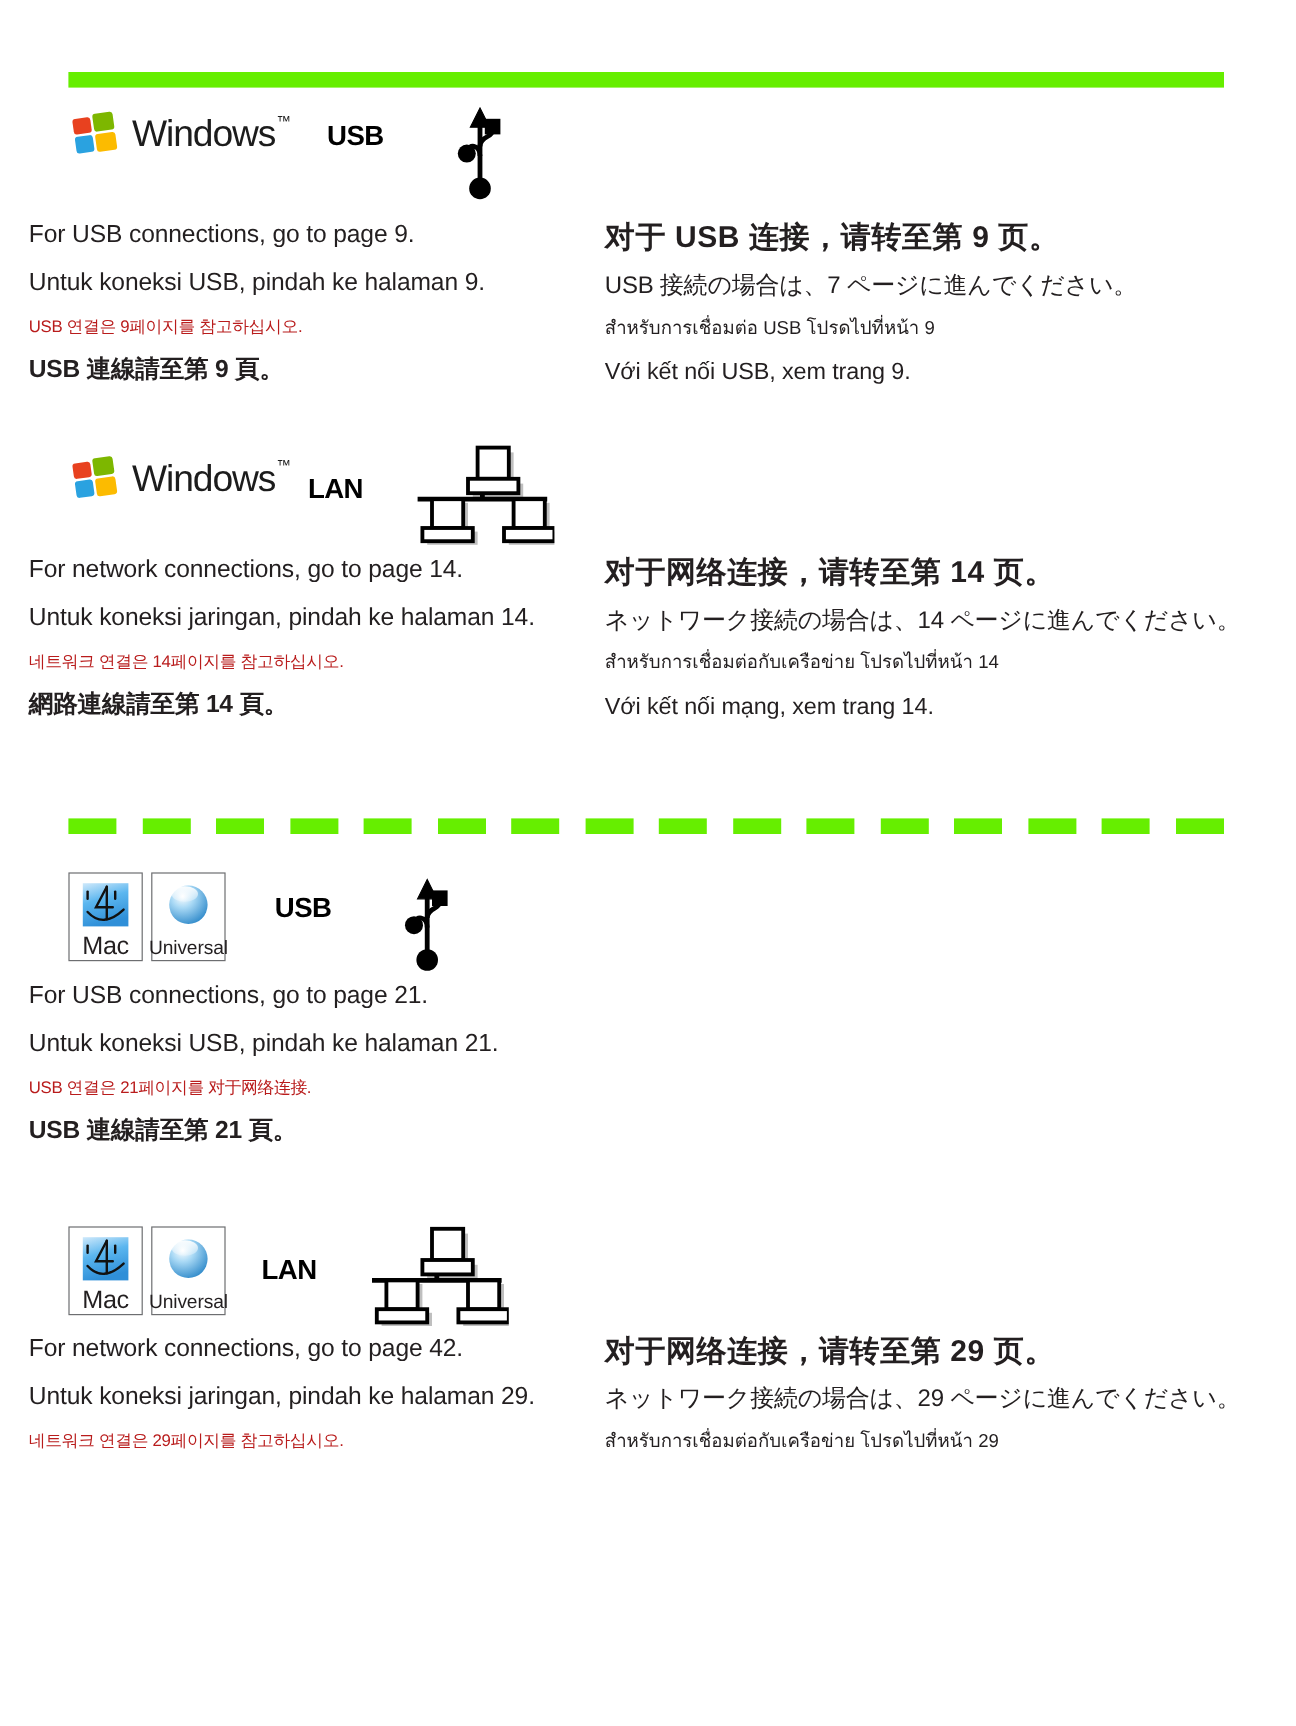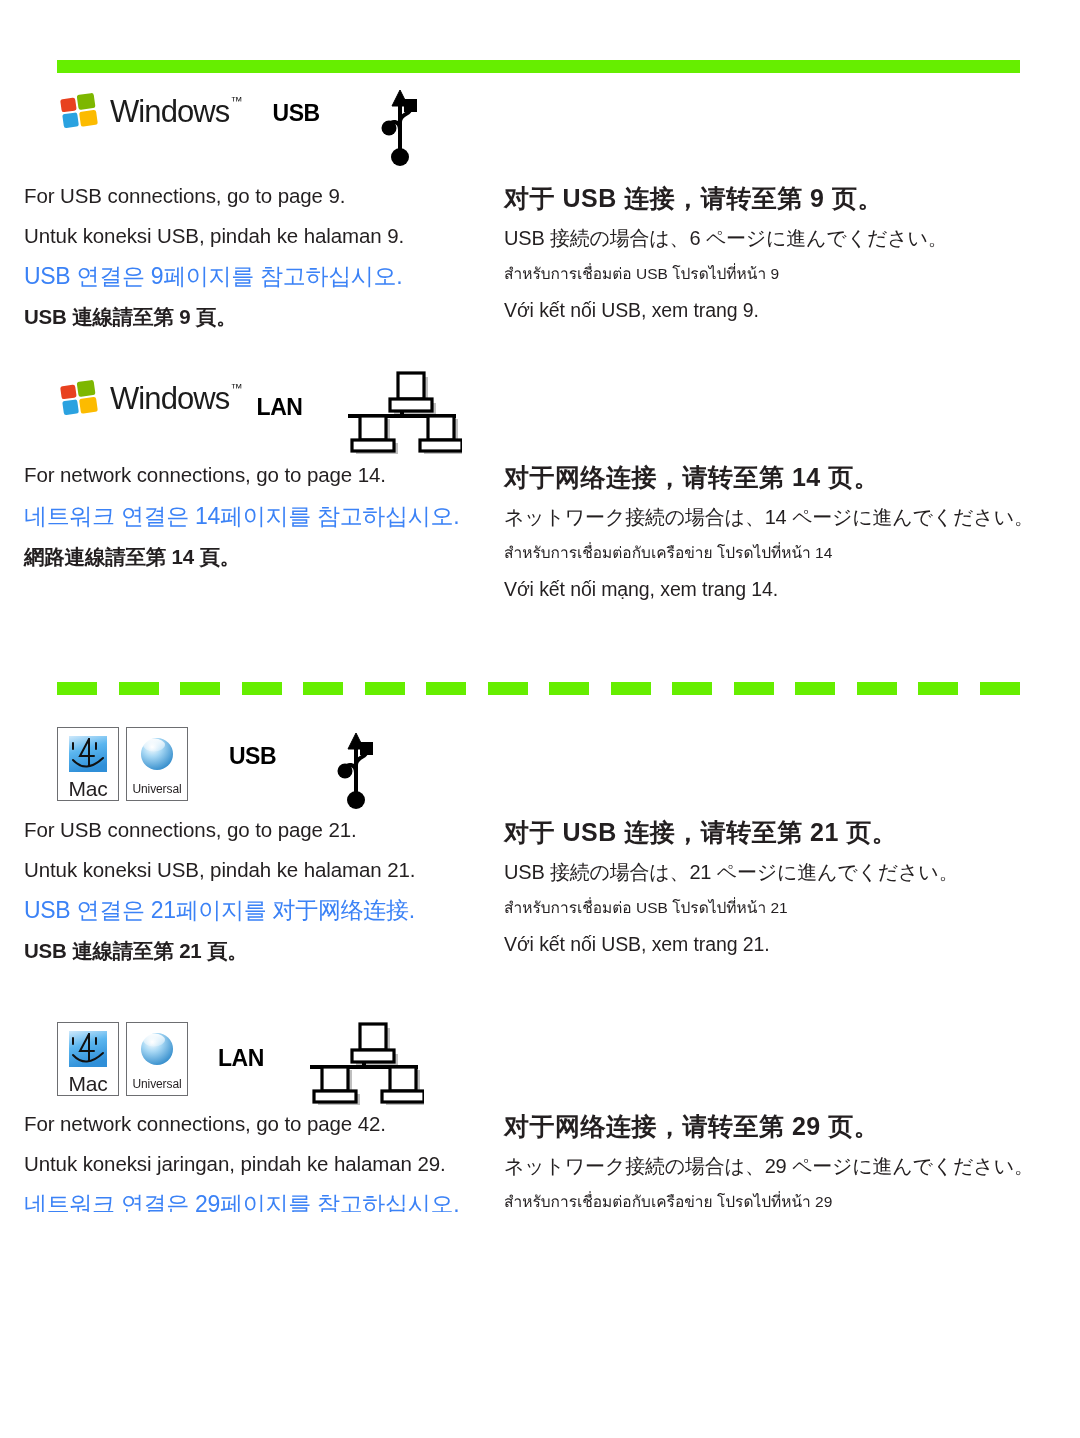--- a/index.html
+++ b/index.html
@@ -110,21 +110,21 @@
   }
   .badge .glyph { width: 42px; height: 40px; }
   .badge .cap {
     font-size: 21px;
     line-height: 1;
     margin-top: 4px;
     color: #231f20;
     letter-spacing: -0.3px;
   }
   .badge .cap.small {
-    font-size: 12px;
+    font-size: 16px;
     margin-top: 9px;
     letter-spacing: -0.1px;
   }
 
   
   .conn {
     display: flex;
     align-items: flex-start;
     gap: 43px;
   }
@@ -145,21 +145,21 @@
   .col-left  { width: 480px; }
   .col-right { width: 500px; }
 
   .line {
     color: #231f20;
     white-space: nowrap;
   }
   
   .l-en  { font-size: 20.5px; line-height: 1; margin-bottom: 19px; letter-spacing: -0.1px; }
   .l-id  { font-size: 20.5px; line-height: 1; margin-bottom: 19px; letter-spacing: -0.1px; }
-  .l-ko  { font-size: 23px; line-height: 1; margin-bottom: 19px; letter-spacing: -0.3px; color: #3b82f6; }
+  .l-ko  { font-size: 14px; line-height: 1; margin-bottom: 19px; letter-spacing: -0.3px; color: #b91c1c; }
   .l-zht { font-size: 20.5px; line-height: 1; font-weight: bold; letter-spacing: -0.2px; }
 
   
   .r-zhs { font-size: 25px; line-height: 1; font-weight: bold; margin-bottom: 17px; letter-spacing: 0.5px; }
   .r-ja  { font-size: 20px; line-height: 1; margin-bottom: 18px; letter-spacing: -0.2px; }
   .r-th  { font-size: 15.5px; line-height: 1; margin-bottom: 19px; letter-spacing: 0px; }
   .r-vi  { font-size: 19.5px; line-height: 1; letter-spacing: -0.1px; }
 
   
   .folio {
@@ -216,21 +216,21 @@
 
     <div class="cols" style="margin-top:6px">
       <div class="col-left">
         <div class="line l-en">For USB connections, go to page 9.</div>
         <div class="line l-id">Untuk koneksi USB, pindah ke halaman 9.</div>
         <div class="line l-ko">USB 연결은 9페이지를 참고하십시오.</div>
         <div class="line l-zht">USB 連線請至第 9 頁。</div>
       </div>
       <div class="col-right">
         <div class="line r-zhs">对于 USB 连接，请转至第 9 页。</div>
-        <div class="line r-ja">USB 接続の場合は、6 ページに進んでください。</div>
+        <div class="line r-ja">USB 接続の場合は、7 ページに進んでください。</div>
         <div class="line r-th">สำหรับการเชื่อมต่อ USB โปรดไปที่หน้า 9</div>
         <div class="line r-vi">Với kết nối USB, xem trang 9.</div>
       </div>
     </div>
   </div>
 
   <div class="block" style="top:375px">
     <div class="block-head" style="height:88px">
 
       <div class="winlogo">
@@ -277,20 +277,21 @@
               <rect x="78" y="70" width="42" height="11"></rect>
             </g>
           </svg>
         </span>
       </div>
     </div>
 
     <div class="cols" style="margin-top:2px">
       <div class="col-left">
         <div class="line l-en">For network connections, go to page 14.</div>
+        <div class="line l-id">Untuk koneksi jaringan, pindah ke halaman 14.</div>
         <div class="line l-ko">네트워크 연결은 14페이지를 참고하십시오.</div>
         <div class="line l-zht">網路連線請至第 14 頁。</div>
       </div>
       <div class="col-right">
         <div class="line r-zhs">对于网络连接，请转至第 14 页。</div>
         <div class="line r-ja">ネットワーク接続の場合は、14 ページに進んでください。</div>
         <div class="line r-th">สำหรับการเชื่อมต่อกับเครือข่าย โปรดไปที่หน้า 14</div>
         <div class="line r-vi">Với kết nối mạng, xem trang 14.</div>
       </div>
     </div>
@@ -382,26 +383,20 @@
       </div>
     </div>
 
     <div class="cols" style="margin-top:0px">
       <div class="col-left">
         <div class="line l-en">For USB connections, go to page 21.</div>
         <div class="line l-id">Untuk koneksi USB, pindah ke halaman 21.</div>
         <div class="line l-ko">USB 연결은 21페이지를 对于网络连接.</div>
         <div class="line l-zht">USB 連線請至第 21 頁。</div>
       </div>
-      <div class="col-right">
-        <div class="line r-zhs">对于 USB 连接，请转至第 21 页。</div>
-        <div class="line r-ja">USB 接続の場合は、21 ページに進んでください。</div>
-        <div class="line r-th">สำหรับการเชื่อมต่อ USB โปรดไปที่หน้า 21</div>
-        <div class="line r-vi">Với kết nối USB, xem trang 21.</div>
-      </div>
     </div>
   </div>
 
   <div class="block" style="top:1022px">
     <div class="block-head" style="height:92px">
 
       <div class="macpair">
         <div class="badge">
           <span class="glyph">
             <svg viewBox="0 0 42 40" width="42" height="40">

